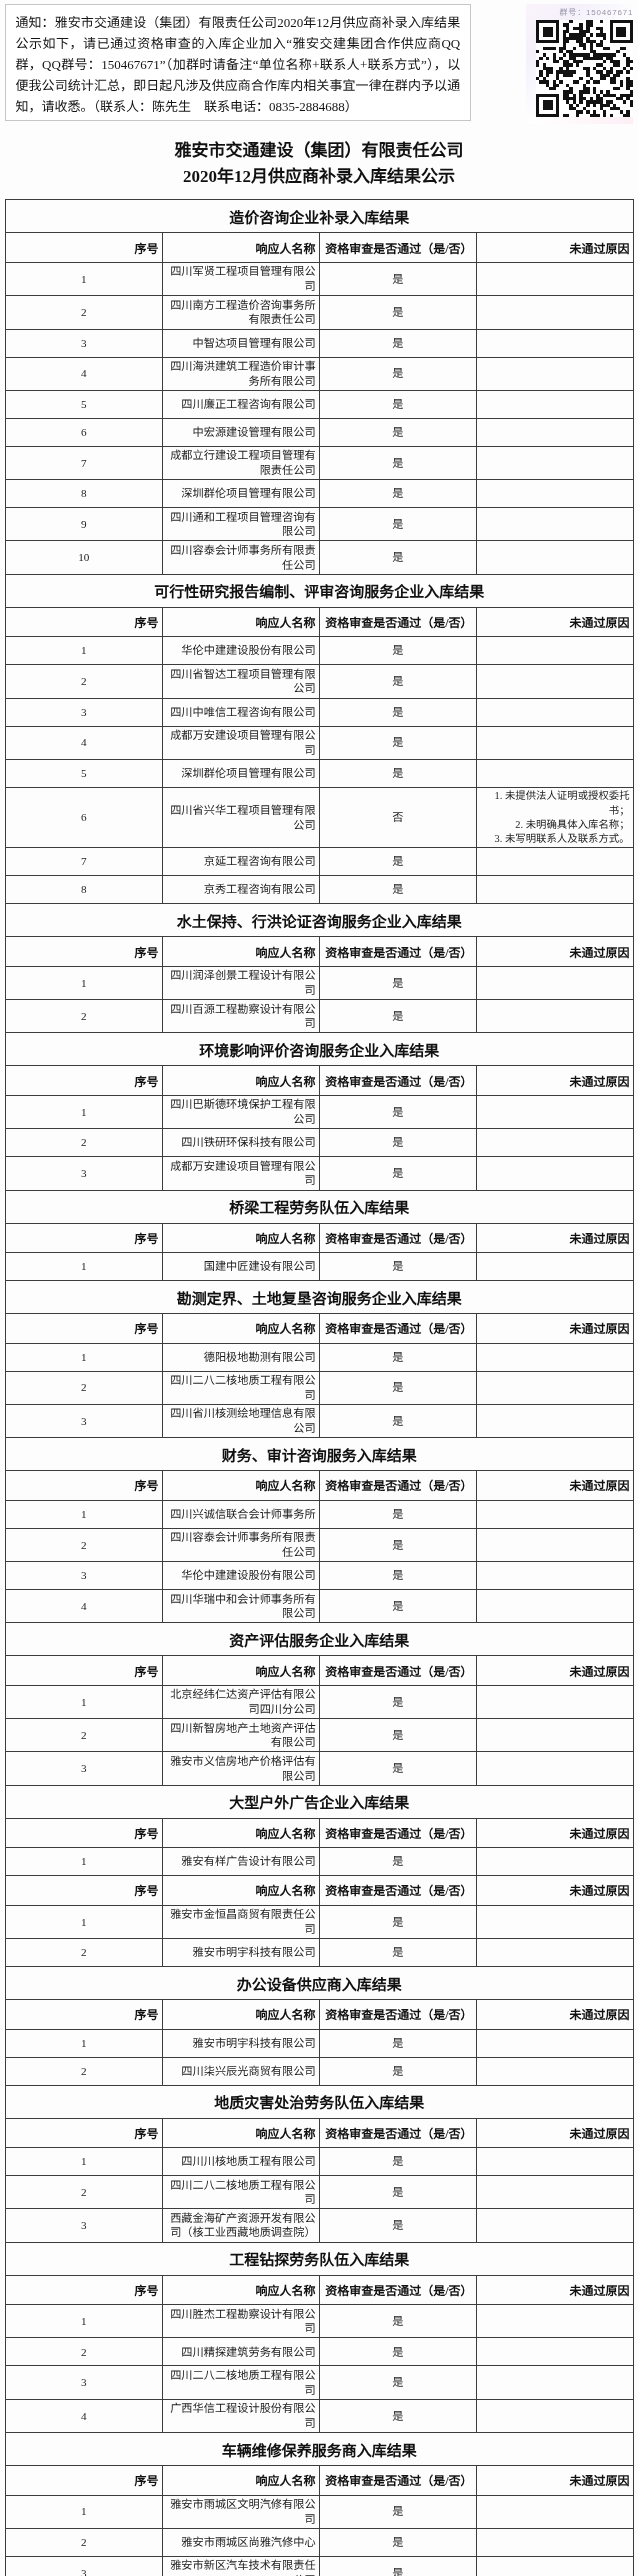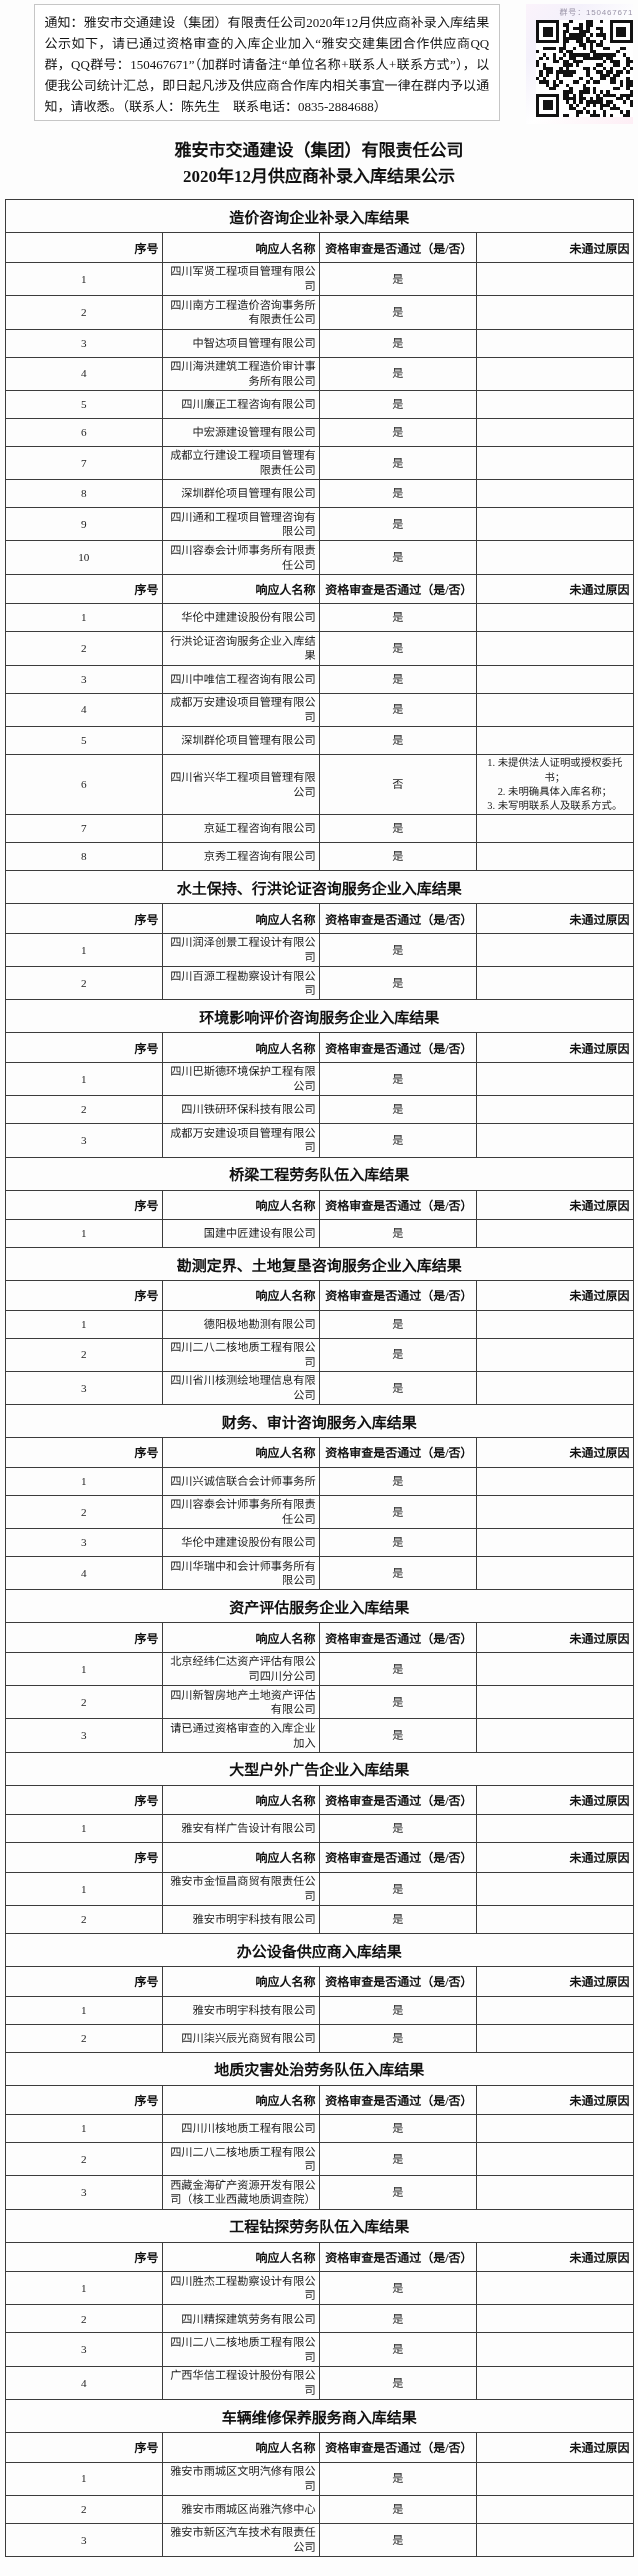--- a/index.html
+++ b/index.html
@@ -15,21 +15,20 @@
     margin: 0 auto;
     background: #fdfdfd;
     box-sizing: border-box;
     padding: 4px 4.8px 11.2px 4.8px;
     position: relative;
   }
   
   .notice-row {
     position: relative;
     height: 120px;
-    margin-left: 29px;
   }
   .notice-box {
     position: absolute;
     left: 0;
     top: 0;
     width: 466px;
     height: 117px;
     box-sizing: border-box;
     border: 0.8px solid #c6c6c6;
     background: #ffffff;
@@ -107,21 +106,21 @@
   th.c-reason, td.reason { width: 163px; }
   tr.data { height: 28px; }
   td.seq, td.name, td.passed {
     text-align: center;
     font-size: 11.2px;
     color: #1c1c1c;
     line-height: 1.3;
   }
   td.name { padding: 1.6px 6.4px; text-align: right; }
   td.reason {
-    text-align: center;
+    text-align: right;
     vertical-align: middle;
     font-size: 10.4px;
     line-height: 1.35;
     white-space: pre-line;
     padding: 2.4px 4.8px;
     color: #1c1c1c;
     margin-left: 20px;
   }
 </style>
 </head>
@@ -605,35 +604,38 @@
           <td class="name">四川通和工程项目管理咨询有限公司</td>
           <td class="passed">是</td>
           <td class="reason"></td>
         </tr>
         <tr class="data">
           <td class="seq">10</td>
           <td class="name">四川容泰会计师事务所有限责任公司</td>
           <td class="passed">是</td>
           <td class="reason"></td>
         </tr>
+        <tr>
+          <td colspan="4" class="section-title">可行性研究报告编制、评审咨询服务企业入库结果</td>
+        </tr>
         <tr class="cols">
           <th class="c-seq">序号</th>
           <th class="c-name">响应人名称</th>
           <th class="c-passed">资格审查是否通过（是/否）</th>
           <th class="c-reason">未通过原因</th>
         </tr>
         <tr class="data">
           <td class="seq">1</td>
           <td class="name">华伦中建建设股份有限公司</td>
           <td class="passed">是</td>
           <td class="reason"></td>
         </tr>
         <tr class="data">
           <td class="seq">2</td>
-          <td class="name">行洪论证咨询服务企业入库结果</td>
+          <td class="name">四川省智达工程项目管理有限公司</td>
           <td class="passed">是</td>
           <td class="reason"></td>
         </tr>
         <tr class="data">
           <td class="seq">3</td>
           <td class="name">四川中唯信工程咨询有限公司</td>
           <td class="passed">是</td>
           <td class="reason"></td>
         </tr>
         <tr class="data">
@@ -807,21 +809,21 @@
           <td class="reason"></td>
         </tr>
         <tr class="data">
           <td class="seq">2</td>
           <td class="name">四川新智房地产土地资产评估有限公司</td>
           <td class="passed">是</td>
           <td class="reason"></td>
         </tr>
         <tr class="data">
           <td class="seq">3</td>
-          <td class="name">请已通过资格审查的入库企业加入</td>
+          <td class="name">雅安市义信房地产价格评估有限公司</td>
           <td class="passed">是</td>
           <td class="reason"></td>
         </tr>
         <tr>
           <td colspan="4" class="section-title">大型户外广告企业入库结果</td>
         </tr>
         <tr class="cols">
           <th class="c-seq">序号</th>
           <th class="c-name">响应人名称</th>
           <th class="c-passed">资格审查是否通过（是/否）</th>

